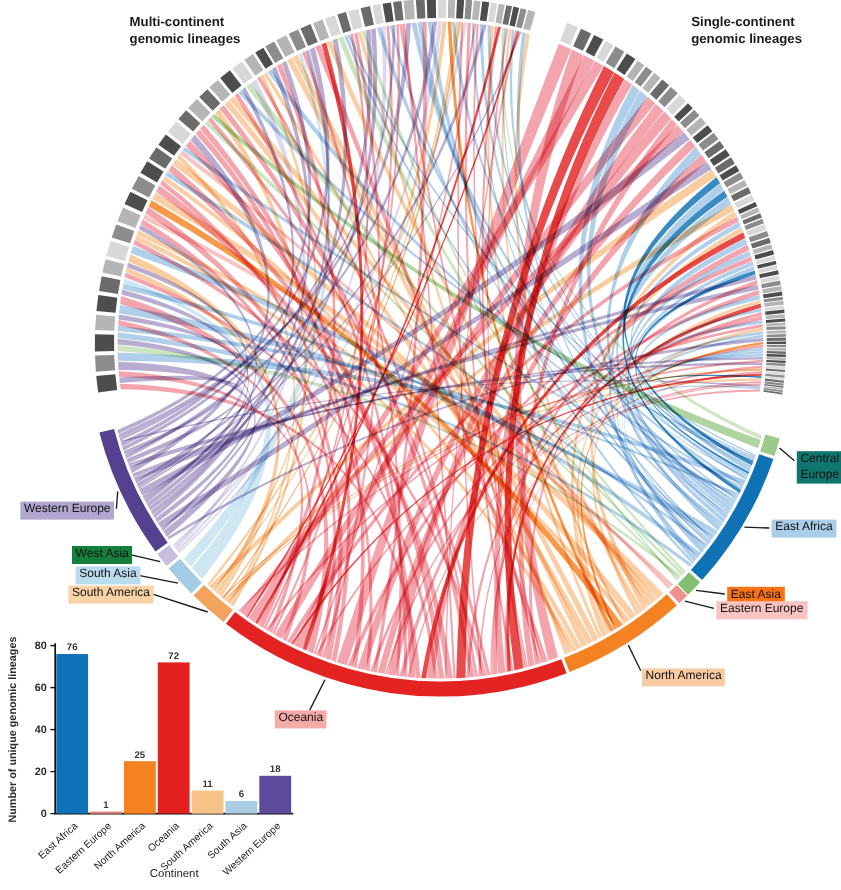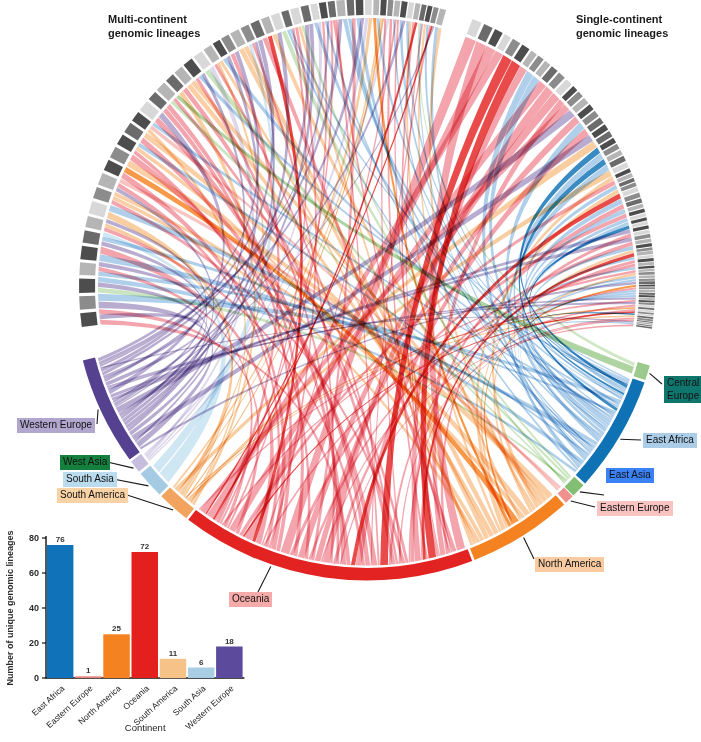--- a/index.html
+++ b/index.html
@@ -402,21 +402,21 @@
       </g>
     </svg>
   <div id="left-title" class="arc-title">Multi-continent
 genomic lineages</div>
   <div id="right-title" class="arc-title">Single-continent
 genomic lineages</div>
   <div id="labels">
       <div class="clabel" style="left: 664px; top: 376px; background: #0f766e;">Central
 Europe</div>
       <div class="clabel" style="left: 643px; top: 433px; background: rgb(171, 205, 232);">East Africa</div>
-      <div class="clabel" style="left: 606px; top: 468px; background: #3b82f6;">East Asia</div>
+      <div class="clabel" style="left: 606px; top: 489px; background: #f97316;">East Asia</div>
       <div class="clabel" style="left: 597px; top: 501px; background: rgb(248, 195, 192);">Eastern Europe</div>
       <div class="clabel" style="left: 535px; top: 557px; background: rgb(248, 203, 162);">North America</div>
       <div class="clabel" style="left: 229px; top: 592px; background: rgb(245, 171, 170);">Oceania</div>
       <div class="clabel" style="left: 57px; top: 488px; background: rgb(249, 211, 166);">South America</div>
       <div class="clabel" style="left: 63px; top: 472px; background: rgb(187, 219, 238);">South Asia</div>
       <div class="clabel" style="left: 60px; top: 455px; background: #15803d;">West Asia</div>
       <div class="clabel" style="left: 17px; top: 418px; background: rgb(177, 166, 205);">Western Europe</div>
     </div>
 </div>
 

